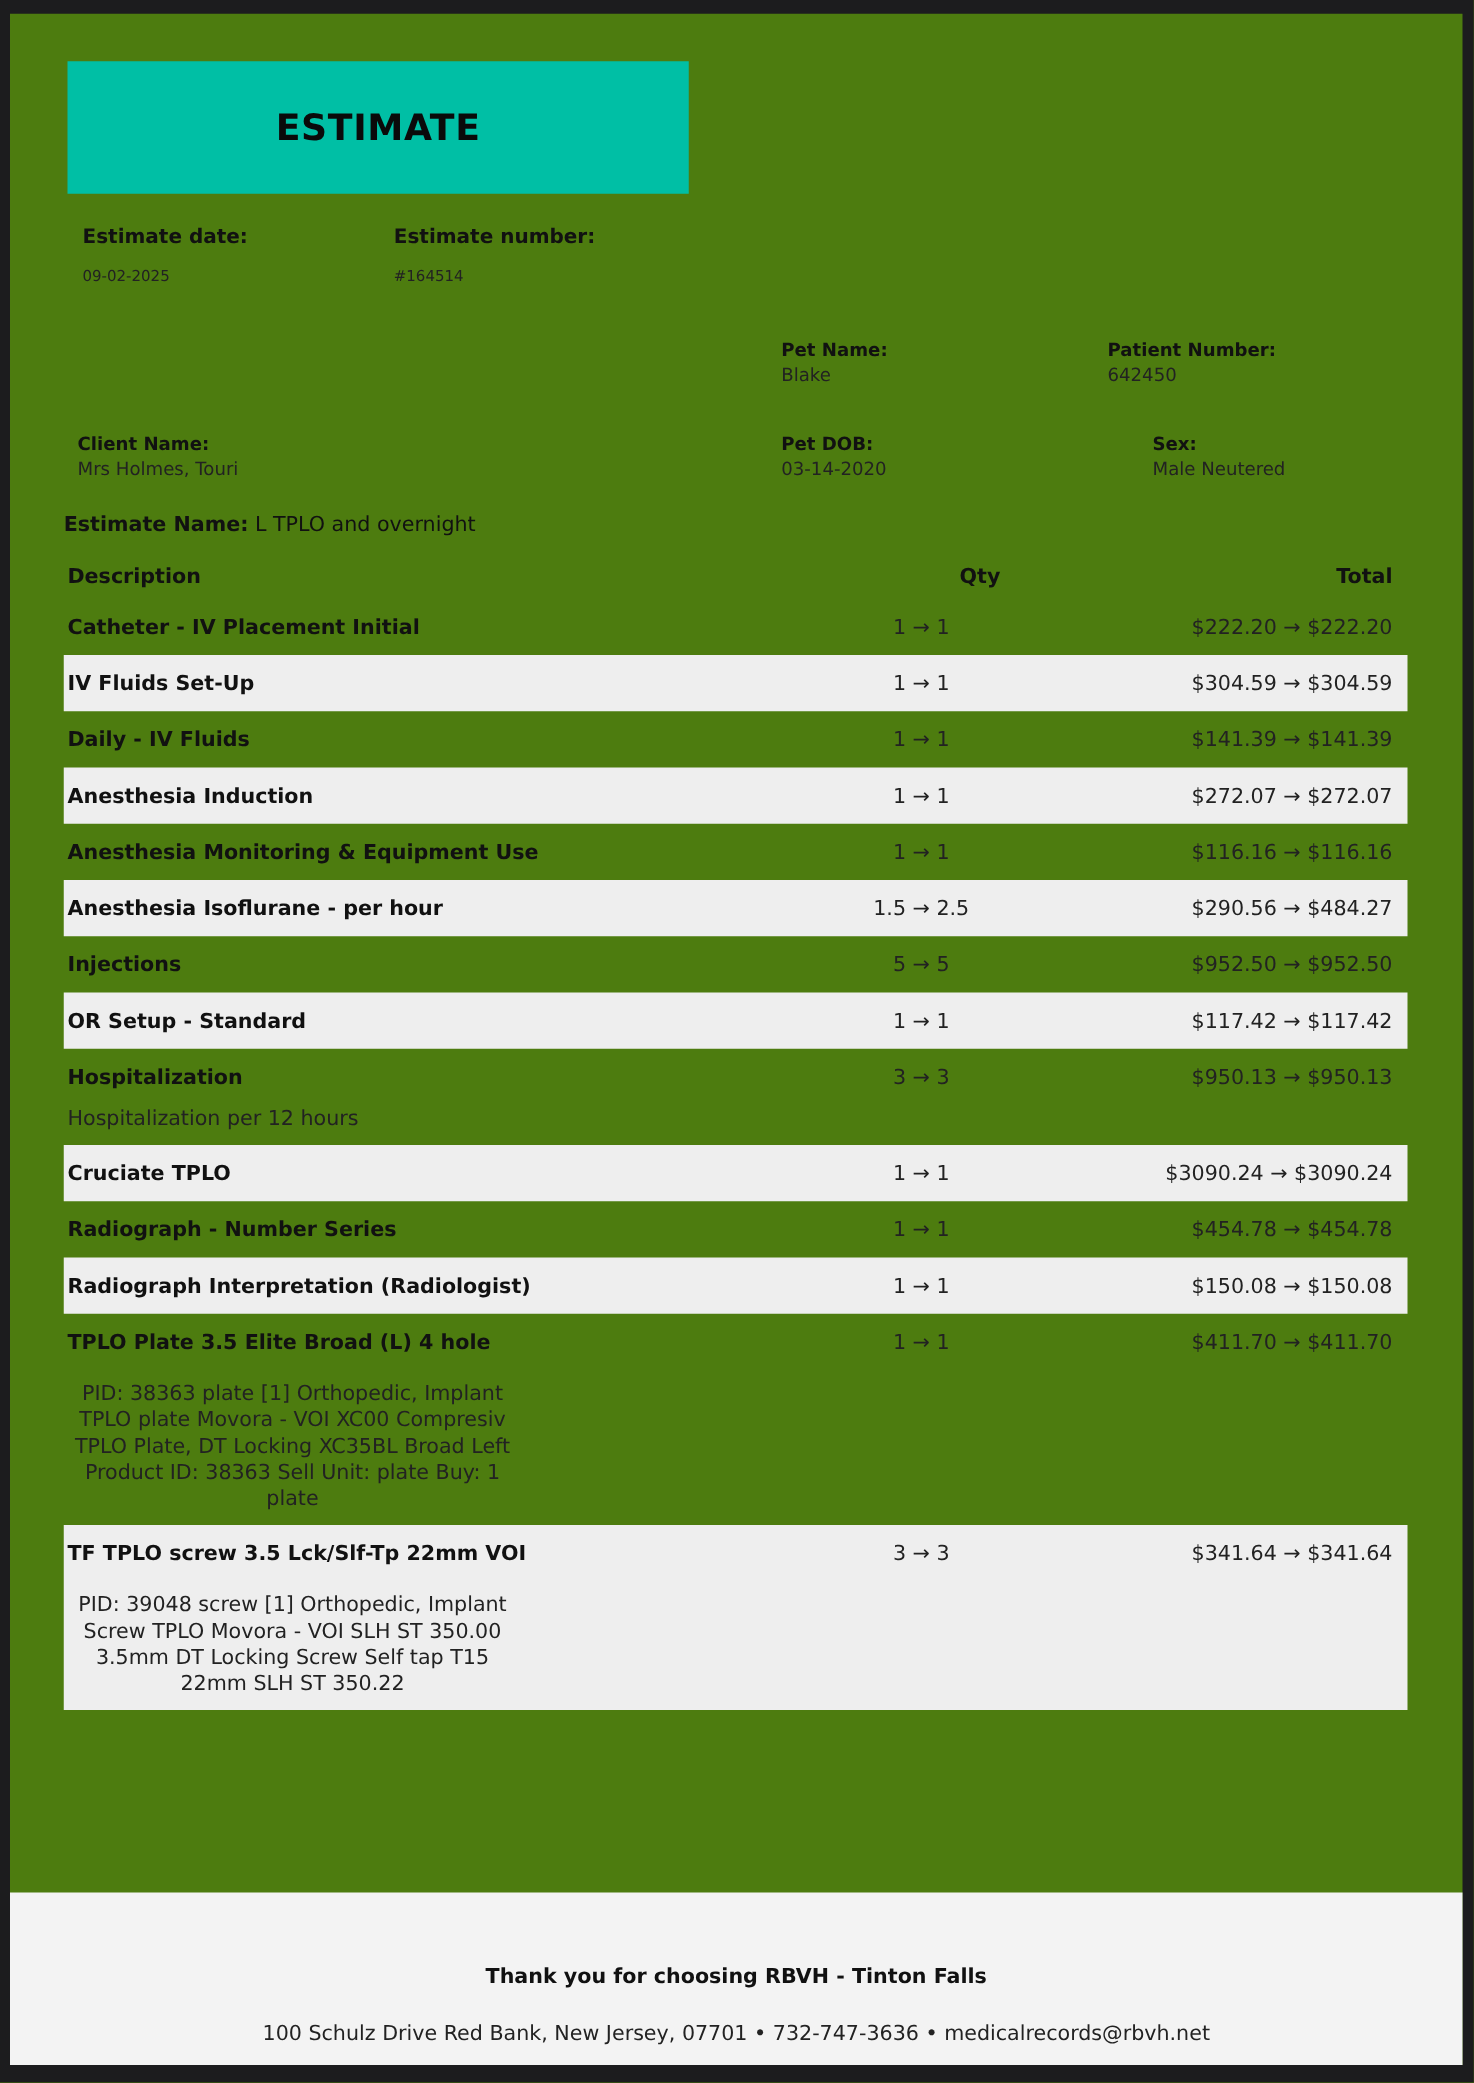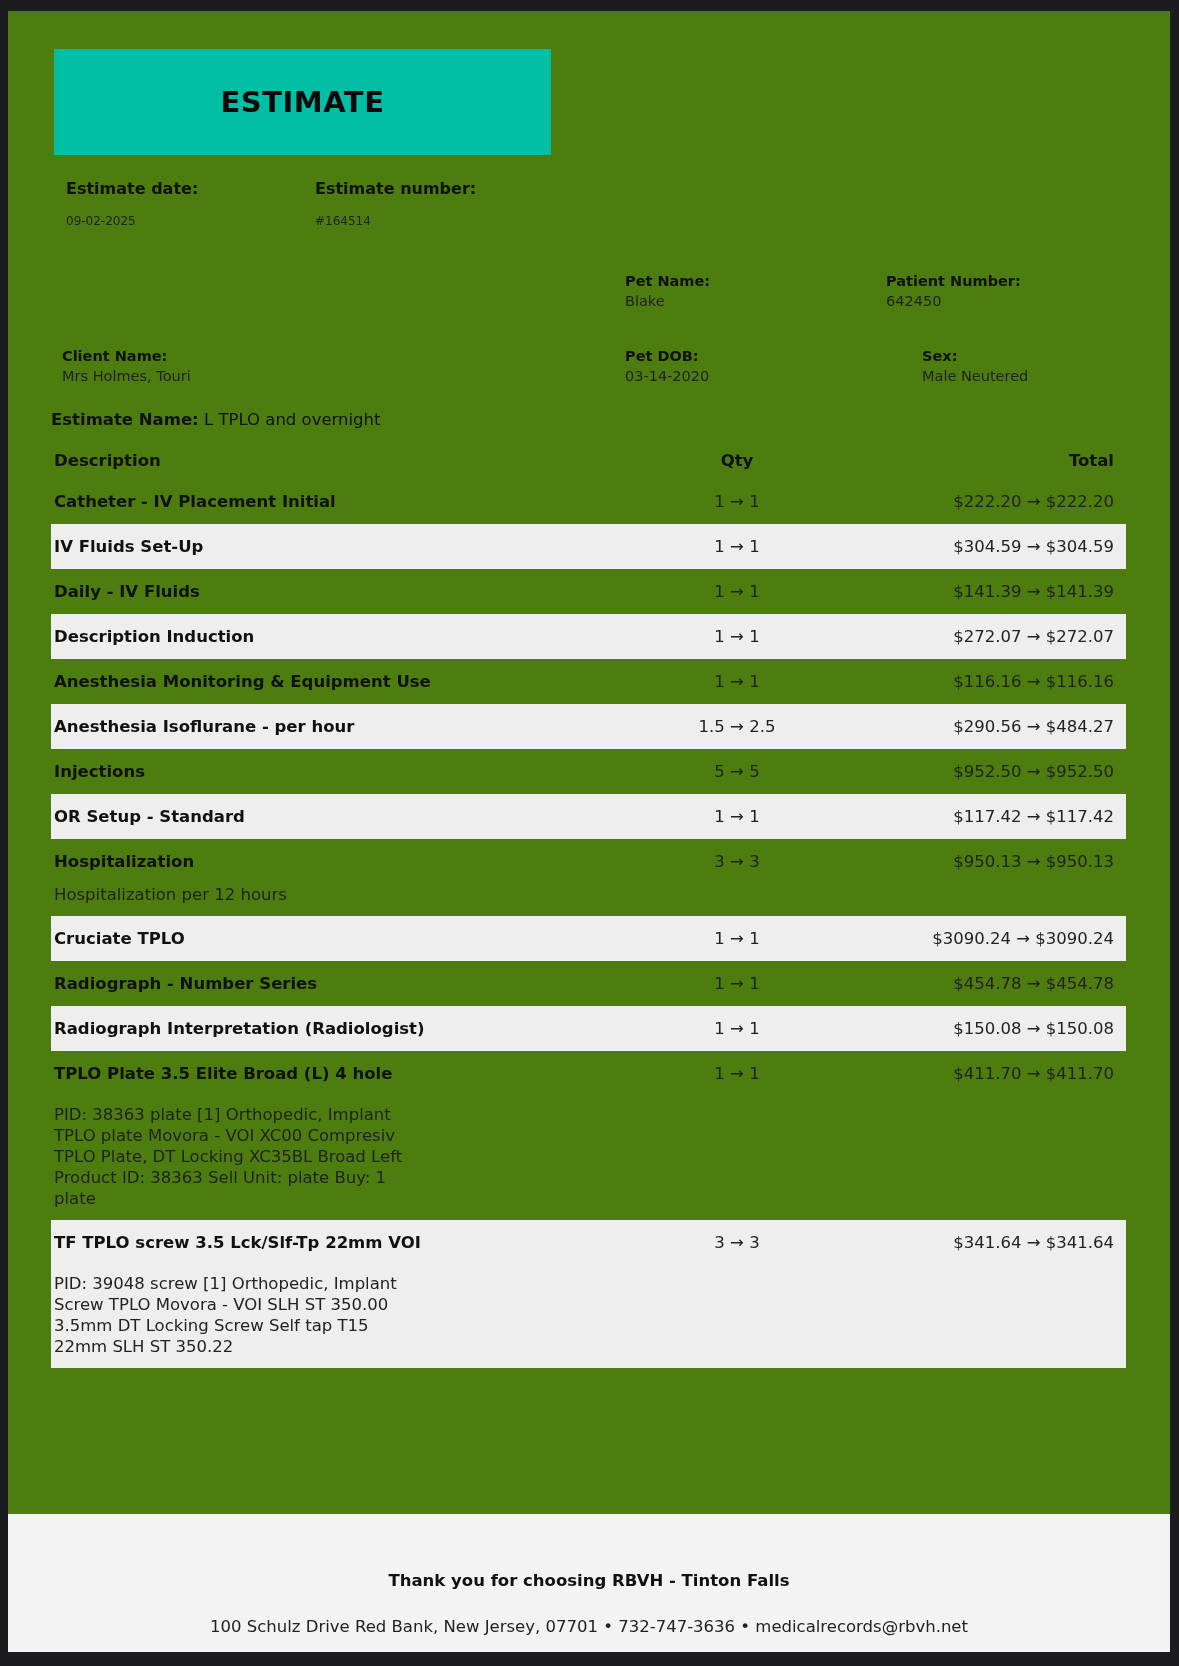--- a/index.html
+++ b/index.html
@@ -41,41 +41,41 @@
     }
     .estimate-name b { font-weight: bold; }
 
     .table {
       position: absolute;
       left: 43px; top: 430px;
       width: 1075px;
     }
     .thead {
       display: flex; height: 38px; align-items: center;
-      font-weight: bold; font-size: 16.5px;
+      font-weight: bold; font-size: 16.5px; gap: 47px;
     }
     .col-desc { width: 570px; padding-left: 3px; box-sizing: border-box; }
     .col-qty { width: 232px; text-align: center; }
     .col-total { flex: 1; text-align: right; padding-right: 12px; }
 
     .row { font-size: 16.5px; }
     .row.alt { background: #eeeeee; }
     .row-main {
       display: flex; align-items: flex-end;
       padding-top: 12px; padding-bottom: 12px;
     }
     .row-main .col-desc { font-weight: bold; line-height: 21px; padding-right: 190px; }
     .row-main .col-qty, .row-main .col-total { line-height: 21px; color: #222; }
     .row-note {
       font-size: 16.5px; color: #222;
       padding: 0 0 11px 3px;
       line-height: 21px;
       width: 360px;
     }
-    .row-note.spaced { padding-top: 8px; }
+    .row-note.spaced { padding-top: 8px; text-align: center; }
 
     .footer {
       position: absolute;
       left: 0; top: 1503px;
       width: 1162px; height: 138px;
       background: #f3f3f3;
       text-align: center;
     }
     .footer-thanks {
       position: absolute; left: 0; right: 0; top: 57px;
@@ -154,21 +154,21 @@
         </div>
         <div class="row">
           <div class="row-main">
             <div class="col-desc">Daily - IV Fluids</div>
             <div class="col-qty">1 → 1</div>
             <div class="col-total">$141.39 → $141.39</div>
           </div>
         </div>
         <div class="row alt">
           <div class="row-main">
-            <div class="col-desc">Description Induction</div>
+            <div class="col-desc">Anesthesia Induction</div>
             <div class="col-qty">1 → 1</div>
             <div class="col-total">$272.07 → $272.07</div>
           </div>
         </div>
         <div class="row">
           <div class="row-main">
             <div class="col-desc">Anesthesia Monitoring &amp; Equipment Use</div>
             <div class="col-qty">1 → 1</div>
             <div class="col-total">$116.16 → $116.16</div>
           </div>

